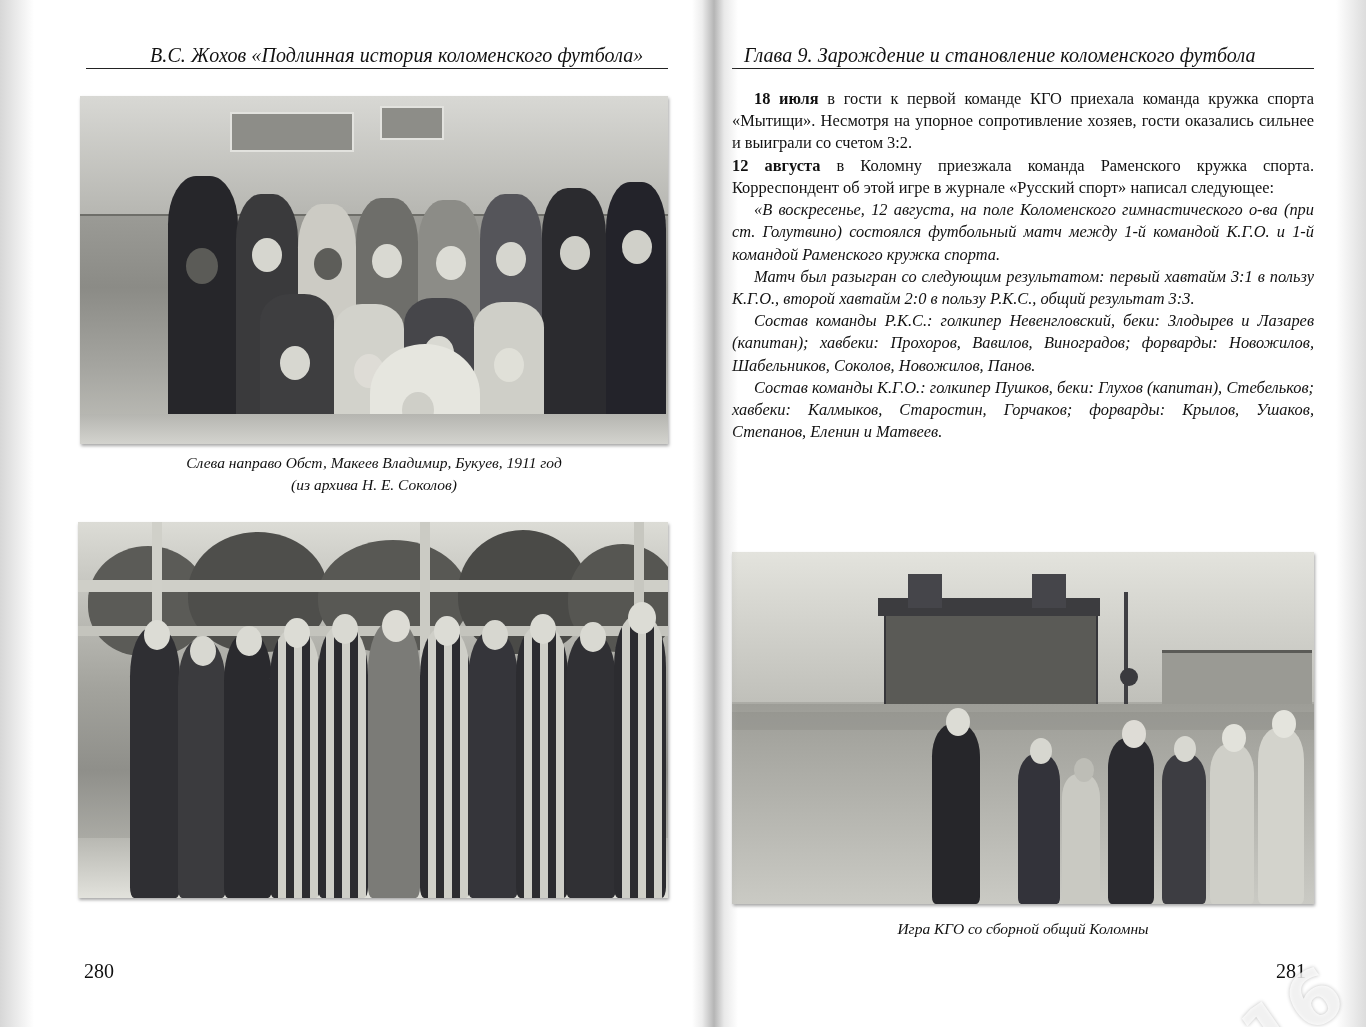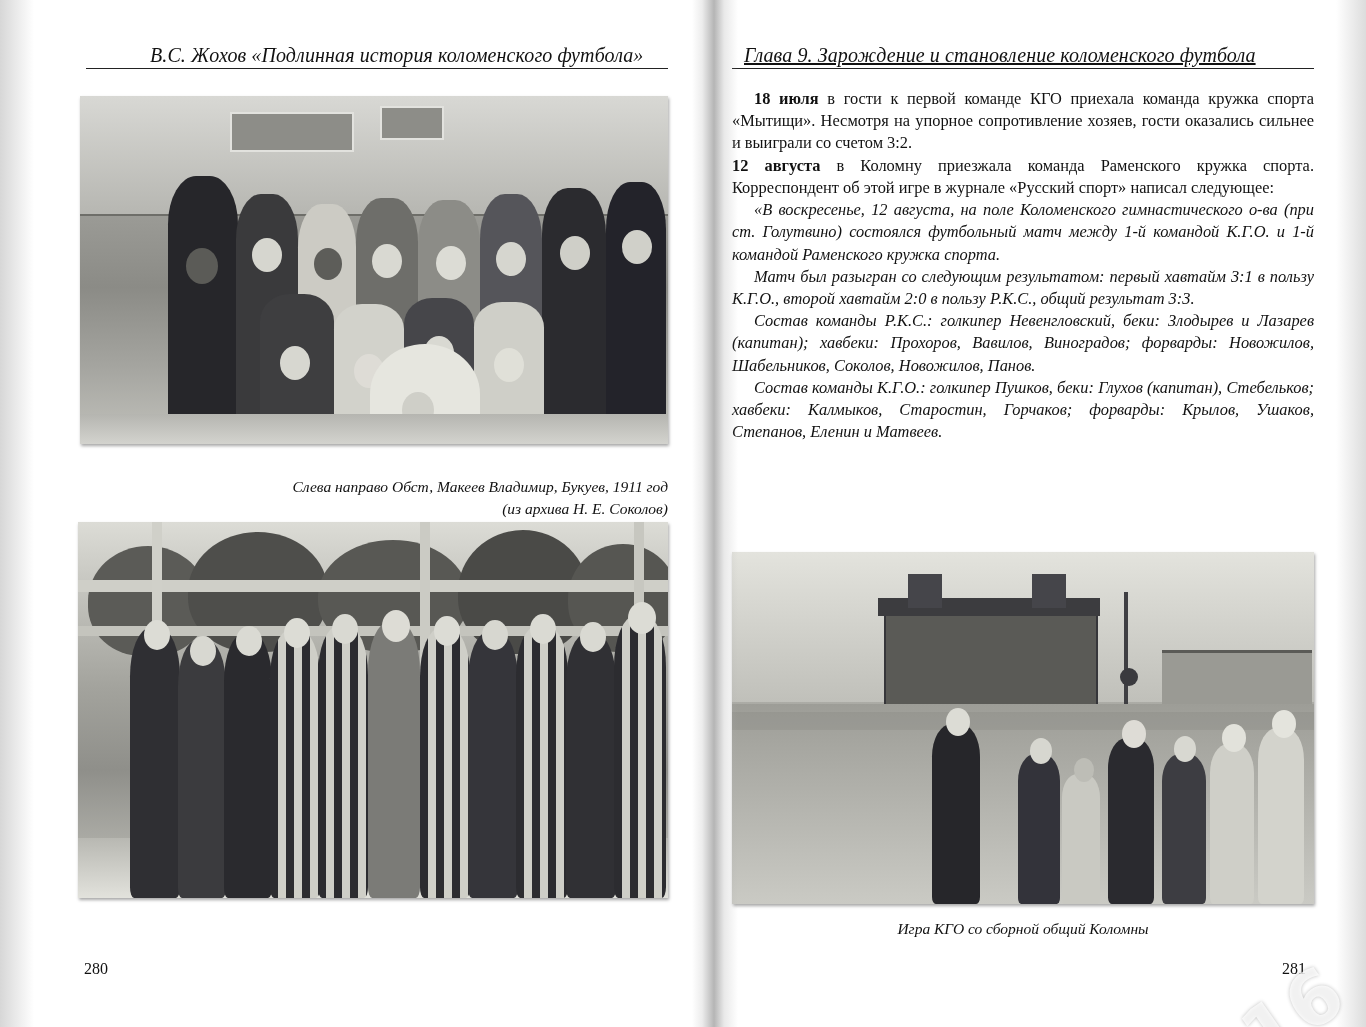--- a/index.html
+++ b/index.html
@@ -87,21 +87,21 @@
   }
   .caption {
     position: absolute;
     font-style: italic;
     font-size: 15.5px;
     text-align: center;
     line-height: 1.45;
   }
   .folio {
     position: absolute;
-    font-size: 16px;
+    font-size: 20px;
     font-family: "Liberation Serif", serif;
   }
   .body-text {
     position: absolute;
     font-size: 16.4px;
     line-height: 1.355;
     text-align: justify;
     text-justify: inter-word;
   }
   .body-text p {
@@ -190,21 +190,21 @@
       <div class="head" style="left:344px; top:240px; width:30px; height:34px; background:#d9d9d2;"></div>
       <div class="fig" style="left:394px; width:70px; height:142px; background:#cfcfc8;"></div>
       <div class="head" style="left:414px; top:252px; width:30px; height:34px; background:#e0e0d8;"></div>
 
       <div class="fig" style="left:290px; width:110px; height:100px; background:#e6e6df; border-radius:50% 50% 10% 10%;"></div>
       <div class="head" style="left:322px; top:296px; width:32px; height:36px; background:#cfcfc8;"></div>
 
       <div class="ph-ground" style="height:30px; background:linear-gradient(to bottom,#b5b5b0,#d3d3ce);"></div>
     </div>
 
-    <div class="caption" style="left:80px; top:476px; width:588px;text-align:right;">
+    <div class="caption" style="left:80px; top:452px; width:588px;">
       <div>Слева направо Обст, Макеев Владимир, Букуев, 1911 год</div>
       <div>(из архива Н. Е. Соколов)</div>
     </div>
 
     <div class="photo" style="left:78px; top:522px; width:590px; height:376px;">
       <div class="grain" style="background:
              linear-gradient(to bottom,#dcdcd6 0%, #c2c2bc 20%, #a3a39d 44%, #8f8f8a 66%, #b0b0aa 88%, #cdcdc7 100%);"></div>
 
       <div class="tree" style="left:10px;  top:24px;  width:120px; height:110px; background:#5b5b57;"></div>
       <div class="tree" style="left:110px; top:10px;  width:140px; height:120px; background:#4e4e4b;"></div>
@@ -250,21 +250,21 @@
     </div>
 
 
     <div class="folio" style="left:84px; top:960px;">280</div>
 
     <div class="edge-shadow-left"></div>
   </div>
 
   <div class="page page-right">
 
-    <div class="running-head" style="left:44px; top:44px;text-decoration:underline;">Глава 9. Зарождение и становление коломенского футбола</div>
+    <div class="running-head" style="left:44px; top:44px;">Глава 9. Зарождение и становление коломенского футбола</div>
     <div class="rule" style="left:32px; top:68px; width:582px;"></div>
 
     <div class="body-text" style="left:32px; top:88px; width:582px;">
       <p class="indent">
         <span class="bold">18 июля</span><span> в гости к первой команде КГО приехала команда кружка спорта «Мытищи». Несмотря на упорное сопротивление хозяев, гости оказались сильнее и выиграли со счетом 3:2.</span>
       </p>
       <p>
         <span class="bold">12 августа</span><span> в Коломну приезжала команда Раменского кружка спорта. Корреспондент об этой игре в журнале «Русский спорт» написал следующее:</span>
       </p>
       <p class="indent ital">«В воскресенье, 12 августа, на поле Коломенского гимнастического о-ва (при ст. Голутвино) состоялся футбольный матч между 1-й командой К.Г.О. и 1-й командой Раменского кружка спорта.</p>

